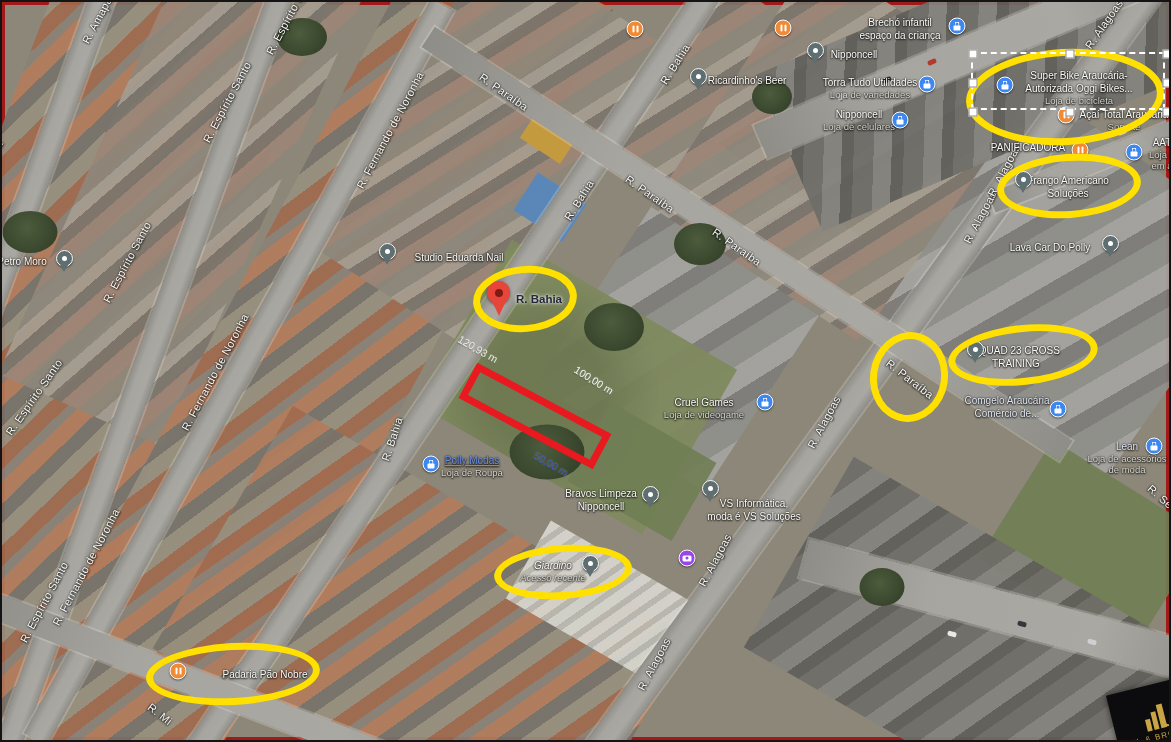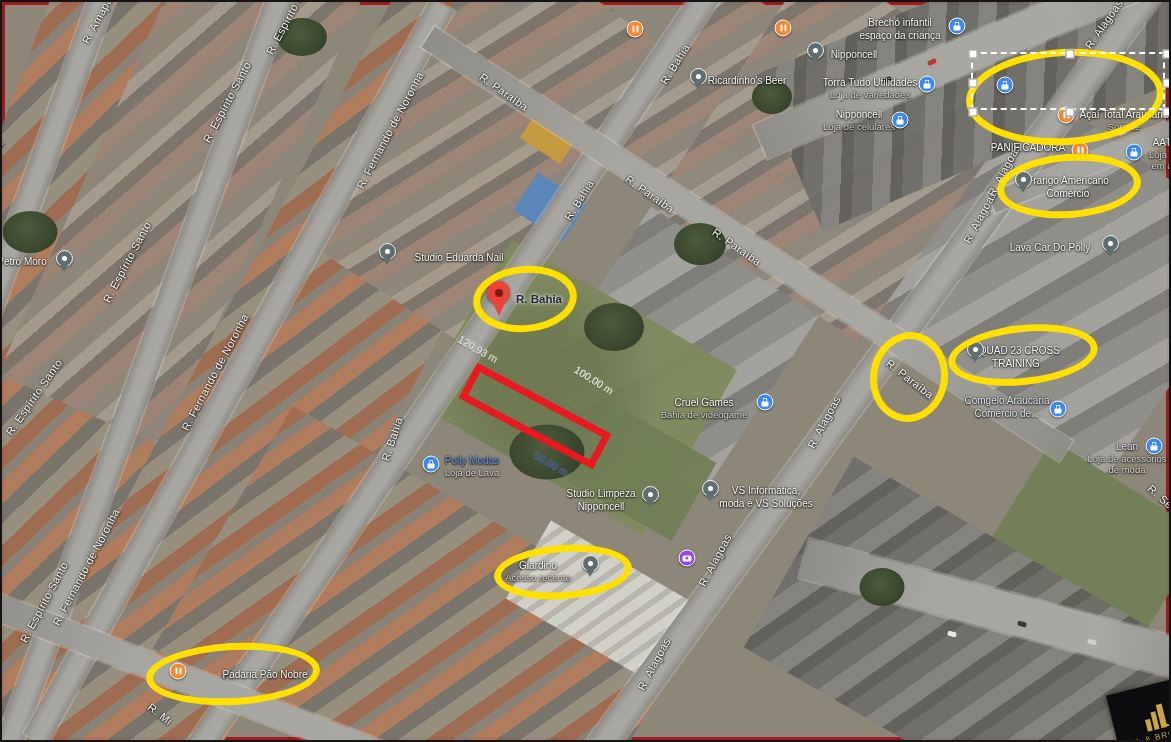--- a/index.html
+++ b/index.html
@@ -176,62 +176,67 @@
       <div class="biz-main">Ricardinho's Beer</div>
     </div>
     <div class="abs biz" style="left: 868px; top: 86px;">
       <div class="biz-main">Torra Tudo Utilidades</div>
       <div class="biz-sub">Loja de variedades</div>
     </div>
     <div class="abs biz" style="left: 857px; top: 118px;">
       <div class="biz-main">Nipponcell</div>
       <div class="biz-sub">Loja de celulares</div>
     </div>
+    <div class="abs biz" style="left: 1077px; top: 85px;">
+      <div class="biz-main">Super Bike Araucária-</div>
+      <div class="biz-main">Autorizada Oggi Bikes...</div>
+      <div class="biz-sub">Loja de bicicleta</div>
+    </div>
     <div class="abs biz" style="left: 1122px; top: 118px;">
       <div class="biz-main">Açaí Total Araucária</div>
       <div class="biz-sub">Sorvete</div>
     </div>
     <div class="abs biz" style="left: 1026px; top: 145px;">
       <div class="biz-main">PANIFICADORA</div>
     </div>
     <div class="abs biz" style="left: 1160px; top: 151px;">
       <div class="biz-main">AAT</div>
       <div class="biz-sub">Loja a</div>
       <div class="biz-sub">em a</div>
     </div>
     <div class="abs biz" style="left: 1066px; top: 185px;">
       <div class="biz-main">Frango Americano</div>
-      <div class="biz-main">Comércio</div>
+      <div class="biz-main">Soluções</div>
     </div>
     <div class="abs biz" style="left: 1048px; top: 245px;">
       <div class="biz-main">Lava Car Do Polly</div>
     </div>
     <div class="abs biz" style="left: 20px; top: 259px;">
       <div class="biz-main">Petro Moro</div>
     </div>
     <div class="abs biz" style="left: 457px; top: 255px;">
       <div class="biz-main">Studio Eduarda Nail</div>
     </div>
     <div class="abs biz" style="left: 702px; top: 406px;">
       <div class="biz-main">Cruel Games</div>
-      <div class="biz-sub">Bahia de videogame</div>
+      <div class="biz-sub">Loja de videogame</div>
     </div>
     <div class="abs biz" style="left: 470px; top: 464px;">
-      <div class="biz-main" style="color: rgb(106, 143, 224);">Polly Modas</div>
-      <div class="biz-sub">Loja de Lava</div>
+      <div class="biz-main" style="color: rgb(106, 143, 224); text-decoration: underline;">Polly Modas</div>
+      <div class="biz-sub">Loja de Roupa</div>
     </div>
     <div class="abs biz" style="left: 599px; top: 498px;">
-      <div class="biz-main">Studio Limpeza</div>
+      <div class="biz-main">Bravos Limpeza</div>
       <div class="biz-main">Nipponcell</div>
     </div>
-    <div class="abs biz" style="left: 752px; top: 495px; margin-left: 12px;">
+    <div class="abs biz" style="left: 752px; top: 508px;">
       <div class="biz-main">VS Informática,</div>
       <div class="biz-main">moda é VS Soluções</div>
     </div>
-    <div class="abs biz" style="left: 536px; top: 569px;">
+    <div class="abs biz" style="left: 551px; top: 569px; font-style: italic;">
       <div class="biz-main">Giardino</div>
       <div class="biz-sub">Acesso recente</div>
     </div>
     <div class="abs biz" style="left: 1014px; top: 355px;">
       <div class="biz-main">SQUAD 23 CROSS</div>
       <div class="biz-main">TRAINING</div>
     </div>
     <div class="abs biz" style="left: 1005px; top: 405px;">
       <div class="biz-main" style="color: rgb(223, 228, 240);">Comgelo Araucária</div>
       <div class="biz-main" style="color: rgb(223, 228, 240);">Comércio de...</div>

